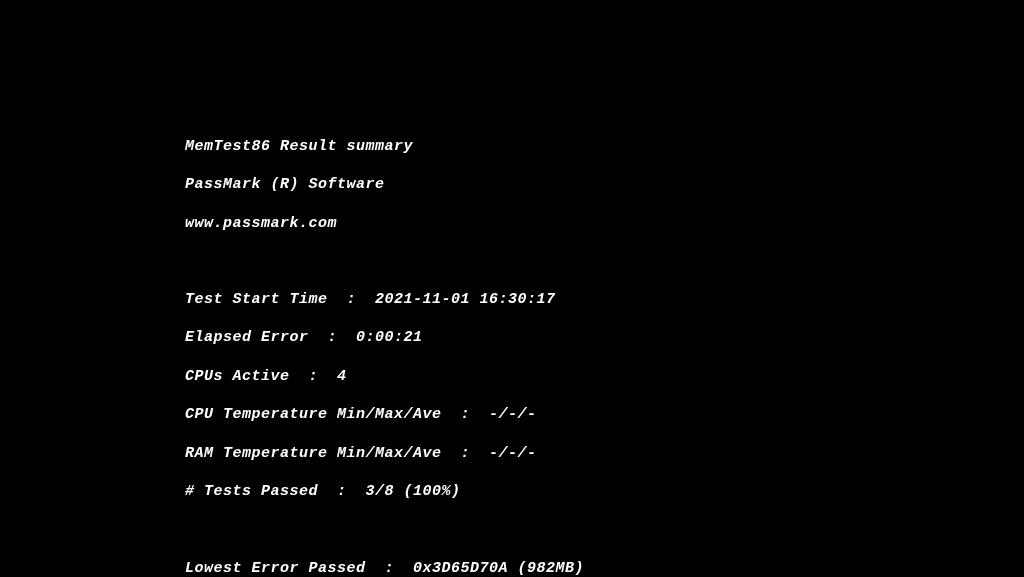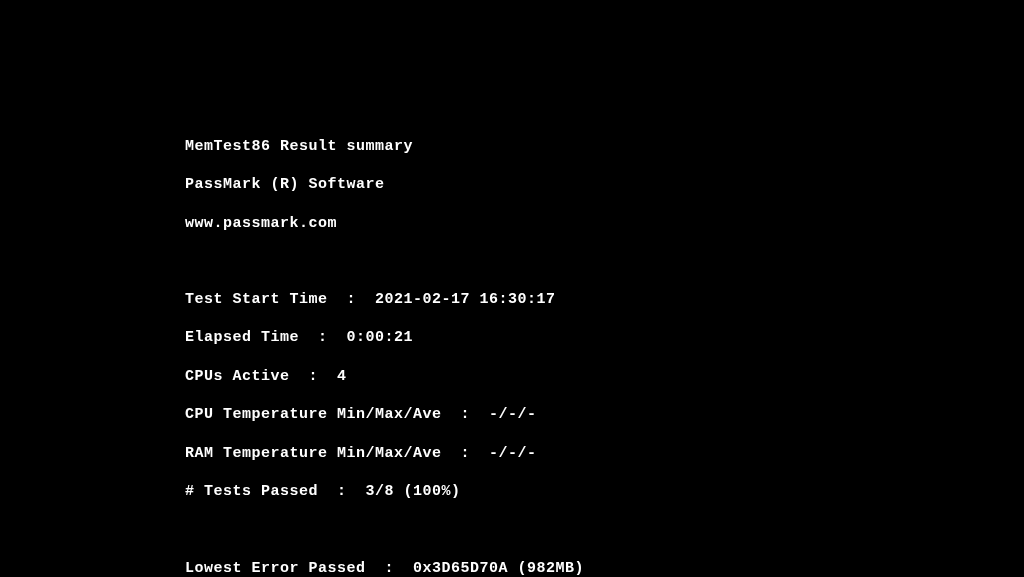--- a/index.html
+++ b/index.html
@@ -16,36 +16,37 @@
       width: 1024px;
       height: 577px;
       padding: 60px 0 0 185px;
       line-height: 1.28;
       letter-spacing: 0.5px;
       white-space: pre;
       overflow: hidden;
     }
     .line {
       white-space: pre;
+      font-style: italic;
     }
     .spacer {
       height: 19px;
     }
   </style>
 </head>
 <body>
 
 
 
 <div class="line">MemTest86 Result summary</div>
 <div class="line">PassMark (R) Software</div>
 <div class="line">www.passmark.com</div>
 <div class="spacer"></div>
-<div class="line">Test Start Time  :  2021-02-17 16:30:17</div>
-<div class="line">Elapsed Time  :  0:00:21</div>
+<div class="line">Test Start Time  :  2021-11-01 16:30:17</div>
+<div class="line">Elapsed Error  :  0:00:21</div>
 <div class="line">CPUs Active  :  4</div>
 <div class="line">CPU Temperature Min/Max/Ave  :  -/-/-</div>
 <div class="line">RAM Temperature Min/Max/Ave  :  -/-/-</div>
 <div class="line"># Tests Passed  :  3/8 (100%)</div>
 <div class="spacer"></div>
 <div class="line">Lowest Error Passed  :  0x3D65D70A (982MB)</div>
 
 
 
 

